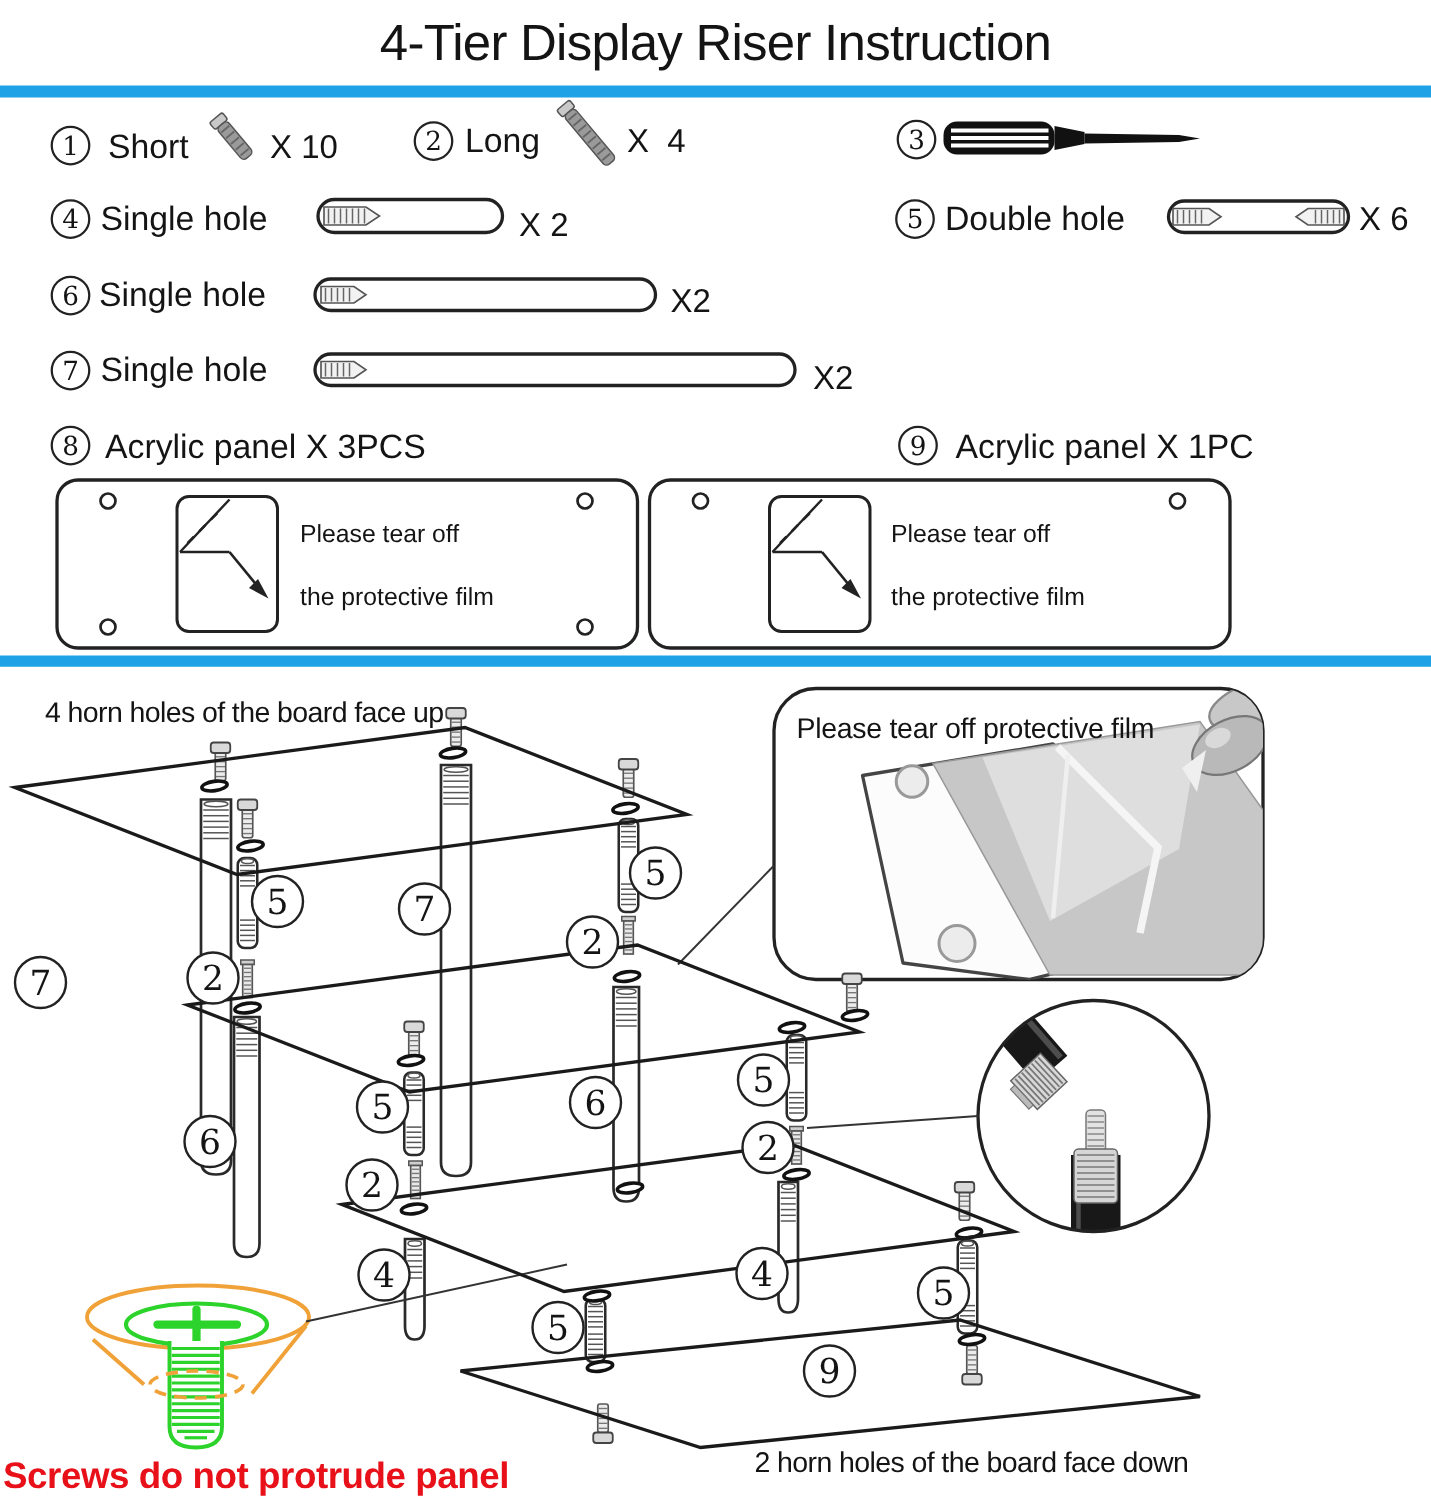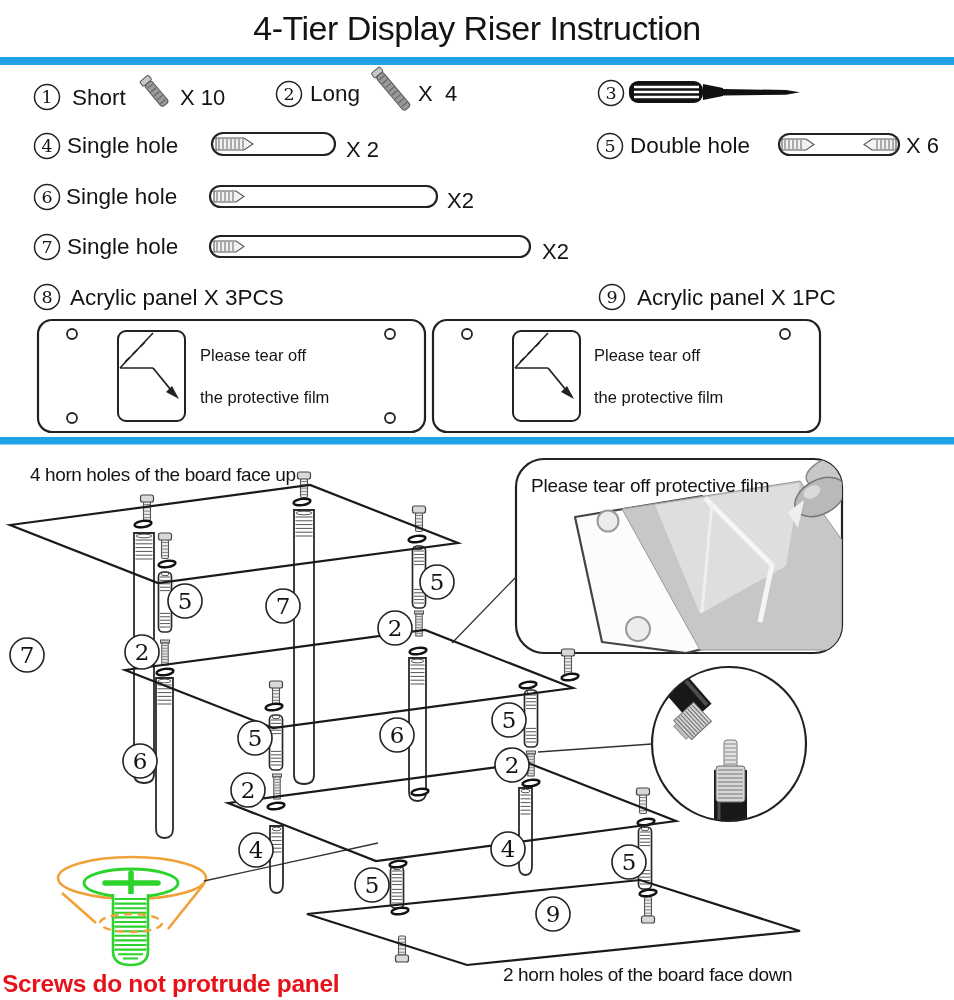--- a/index.html
+++ b/index.html
@@ -1,18 +1,18 @@
 <!DOCTYPE html>
 <html style="--divider: #1FA3E6; --red: #E8111A; --orange: #F0A238; --green: #2BD32B;"><head>
 <meta charset="utf-8">
 <style>
   :root{ --divider:#1FA3E6; --red:#E8111A; --orange:#F0A238; --green:#2BD32B; }
   html,body{margin:0;padding:0;background:#fff;}
   .page{position:relative;width:954px;height:1000px;background:#fff;overflow:hidden;
-        font-family:"Liberation Sans", sans-serif;border-radius:27px;}
+        font-family:"Liberation Sans", sans-serif;}
   svg{position:absolute;left:0;top:0;}
   text{font-family:"Liberation Sans", sans-serif;fill:#141414;}
   .t-title{font-size:34px;letter-spacing:-0.5px;font-weight:500;}
   .t-part{font-size:22.5px;}
   .t-qty{font-size:22px;white-space:pre;}
   .t-note{font-size:16.5px;}
   .t-asm{font-size:19px;letter-spacing:-0.4px;}
   .t-inset{font-size:19px;letter-spacing:-0.2px;}
   .t-red{font-size:24.5px;font-weight:bold;fill:var(--red);letter-spacing:-0.3px;}
   .t-cnum{font-size:17.5px;font-family:"DejaVu Serif", serif;}

